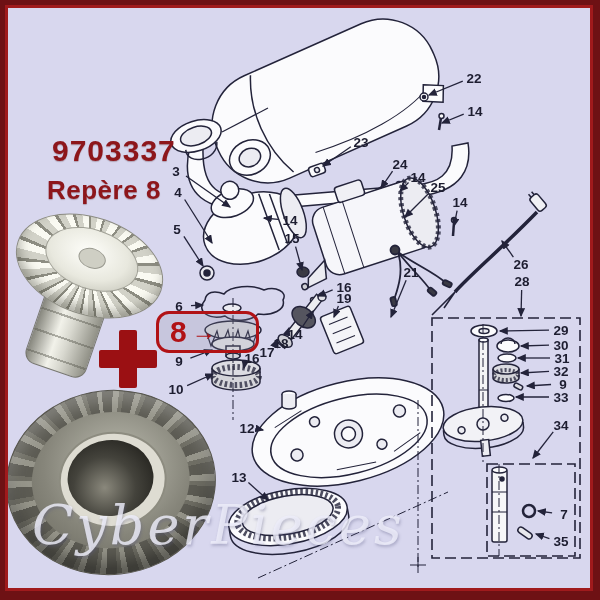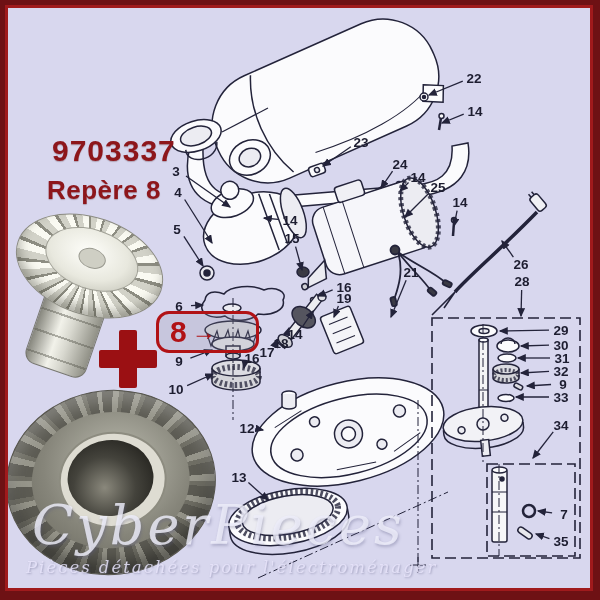--- a/index.html
+++ b/index.html
@@ -360,16 +360,15 @@
   </div>
 
   <div class="bgear">
     <div class="bg-rim"></div>
     <div class="bg-slope"></div>
     <div class="bg-bore"></div>
     <div class="bg-hole"></div>
   </div>
 
   <div class="wm">CyberPieces</div>
-  <div class="wm-sub">Pièces détachées pour l'électroménager</div>
 
 </div>
 </div>
 
 </body></html>

